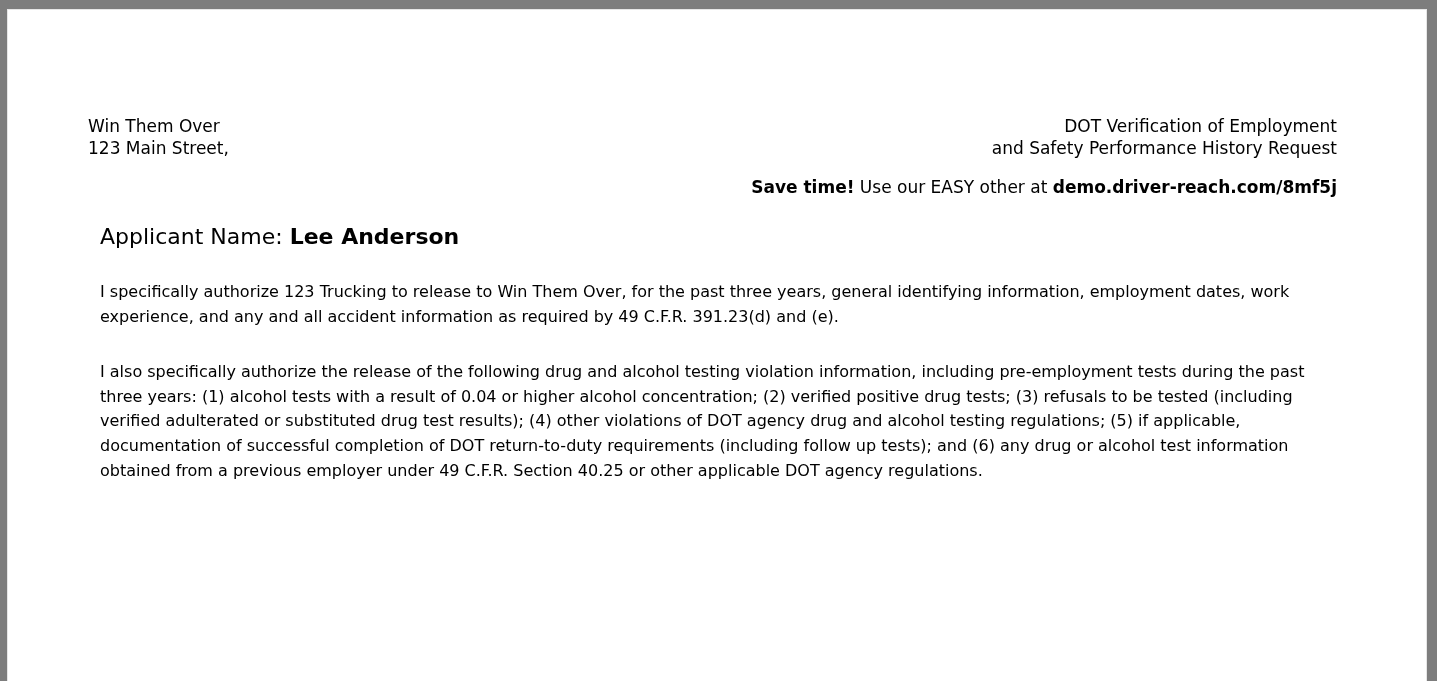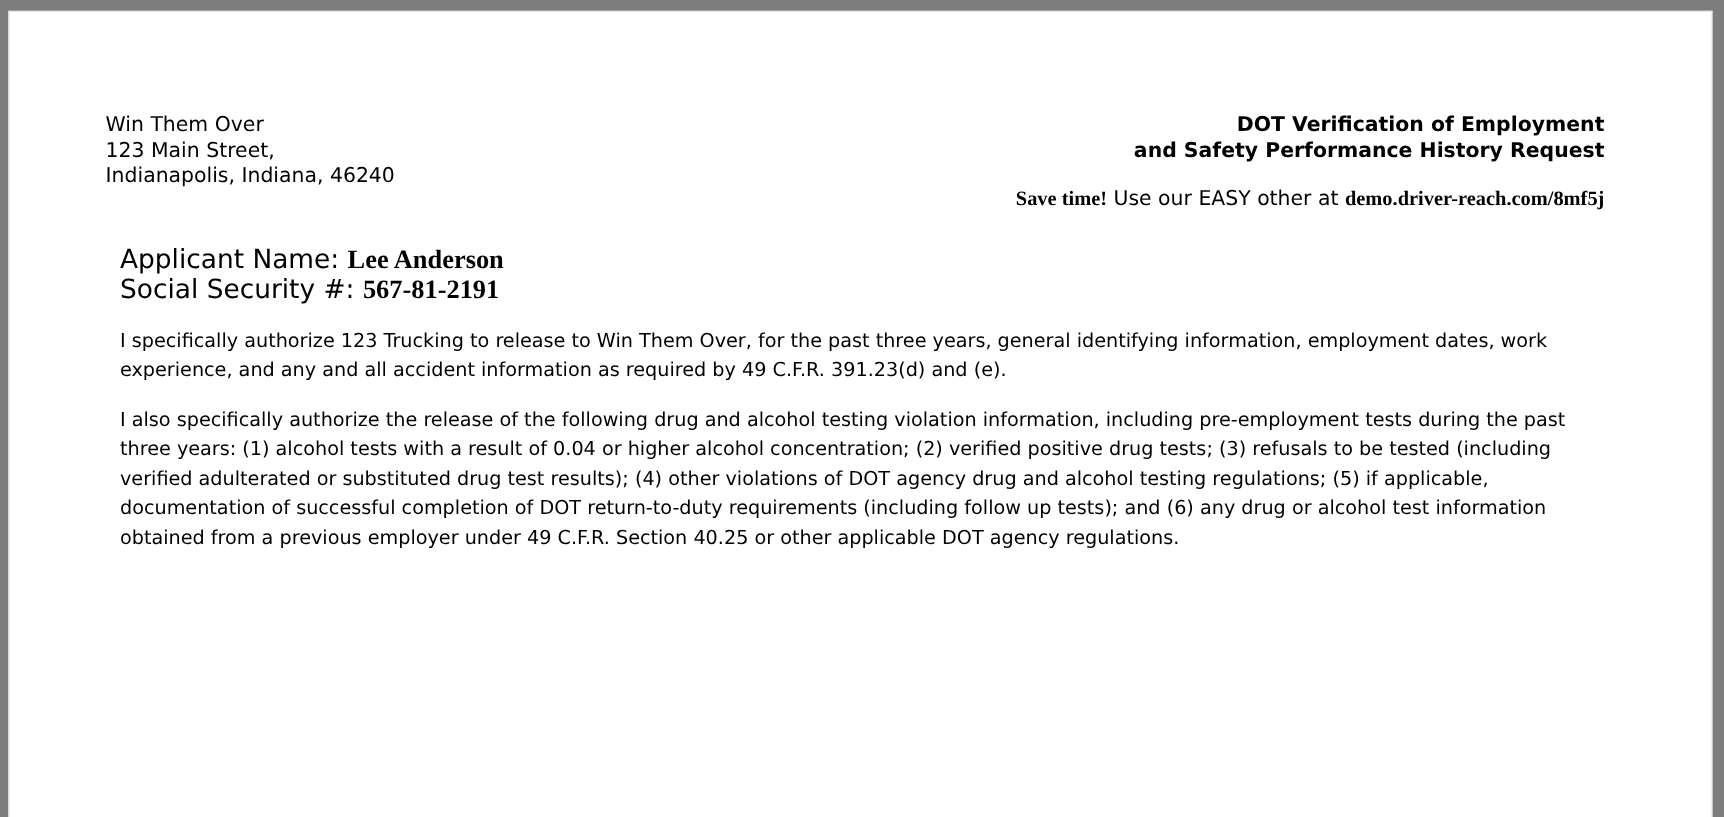--- a/index.html
+++ b/index.html
@@ -18,67 +18,65 @@
     border: 1px solid #e6e6e6;
     border-bottom: none;
     box-sizing: border-box;
   }
   .doc { position: relative; width: 100%; height: 100%; }
 
   .header-row {
     display: flex;
     justify-content: space-between;
     align-items: flex-start;
-    margin: 84px 89px 0 80px;
+    margin: 106px 89px 0 80px;
   }
   .company { font-size: 17px; line-height: 21.5px; }
   .company .bold-line { font-weight: bold; }
   .doc-title {
     text-align: right;
     font-size: 17px;
     line-height: 21.5px;
   }
-  .doc-title .title-line { font-weight: bold; }
+  .doc-title .title-line { font-weight: normal; }
   .save-time-line { margin-top: 18px; font-weight: normal; }
-  .b { font-weight: bold; font-family: Liberation Serif, serif; }
+  .b { font-weight: bold; }
 
   .applicant {
     margin: 26px 0 0 92px;
     font-size: 22px;
     line-height: 24.5px;
   }
   .para {
-    margin: 17px 90px 0 92px;
+    margin: 31px 90px 0 92px;
     max-width: 1248px;
     font-size: 16px;
     line-height: 24.6px;
   }
 </style>
 </head>
 <body>
 
 <div class="page">
   <div class="doc">
 
     <div class="header-row">
       <div class="company">
         <div>Win Them Over</div>
         <div>123 Main Street,</div>
-        <div>Indianapolis, Indiana, 46240</div>
       </div>
 
       <div class="doc-title">
         <div class="title-line">DOT Verification of Employment</div>
         <div class="title-line">and Safety Performance History Request</div>
         <div class="save-time-line"><span class="b">Save time!</span><span> Use our EASY other at </span><span class="b">demo.driver-reach.com/8mf5j</span></div>
       </div>
     </div>
 
     <div class="applicant">
       <div><span>Applicant Name: </span><span class="b">Lee Anderson</span></div>
-      <div><span>Social Security #: </span><span class="b">567-81-2191</span></div>
     </div>
 
     <div class="para">I specifically authorize 123 Trucking to release to Win Them Over, for the past three years, general identifying information, employment dates, work experience, and any and all accident information as required by 49 C.F.R. 391.23(d) and (e).</div>
     <div class="para">I also specifically authorize the release of the following drug and alcohol testing violation information, including pre-employment tests during the past three years: (1) alcohol tests with a result of 0.04 or higher alcohol concentration; (2) verified positive drug tests; (3) refusals to be tested (including verified adulterated or substituted drug test results); (4) other violations of DOT agency drug and alcohol testing regulations; (5) if applicable, documentation of successful completion of DOT return-to-duty requirements (including follow up tests); and (6) any drug or alcohol test information obtained from a previous employer under 49 C.F.R. Section 40.25 or other applicable DOT agency regulations.</div>
 
   </div>
 </div>
 
 </body></html>

